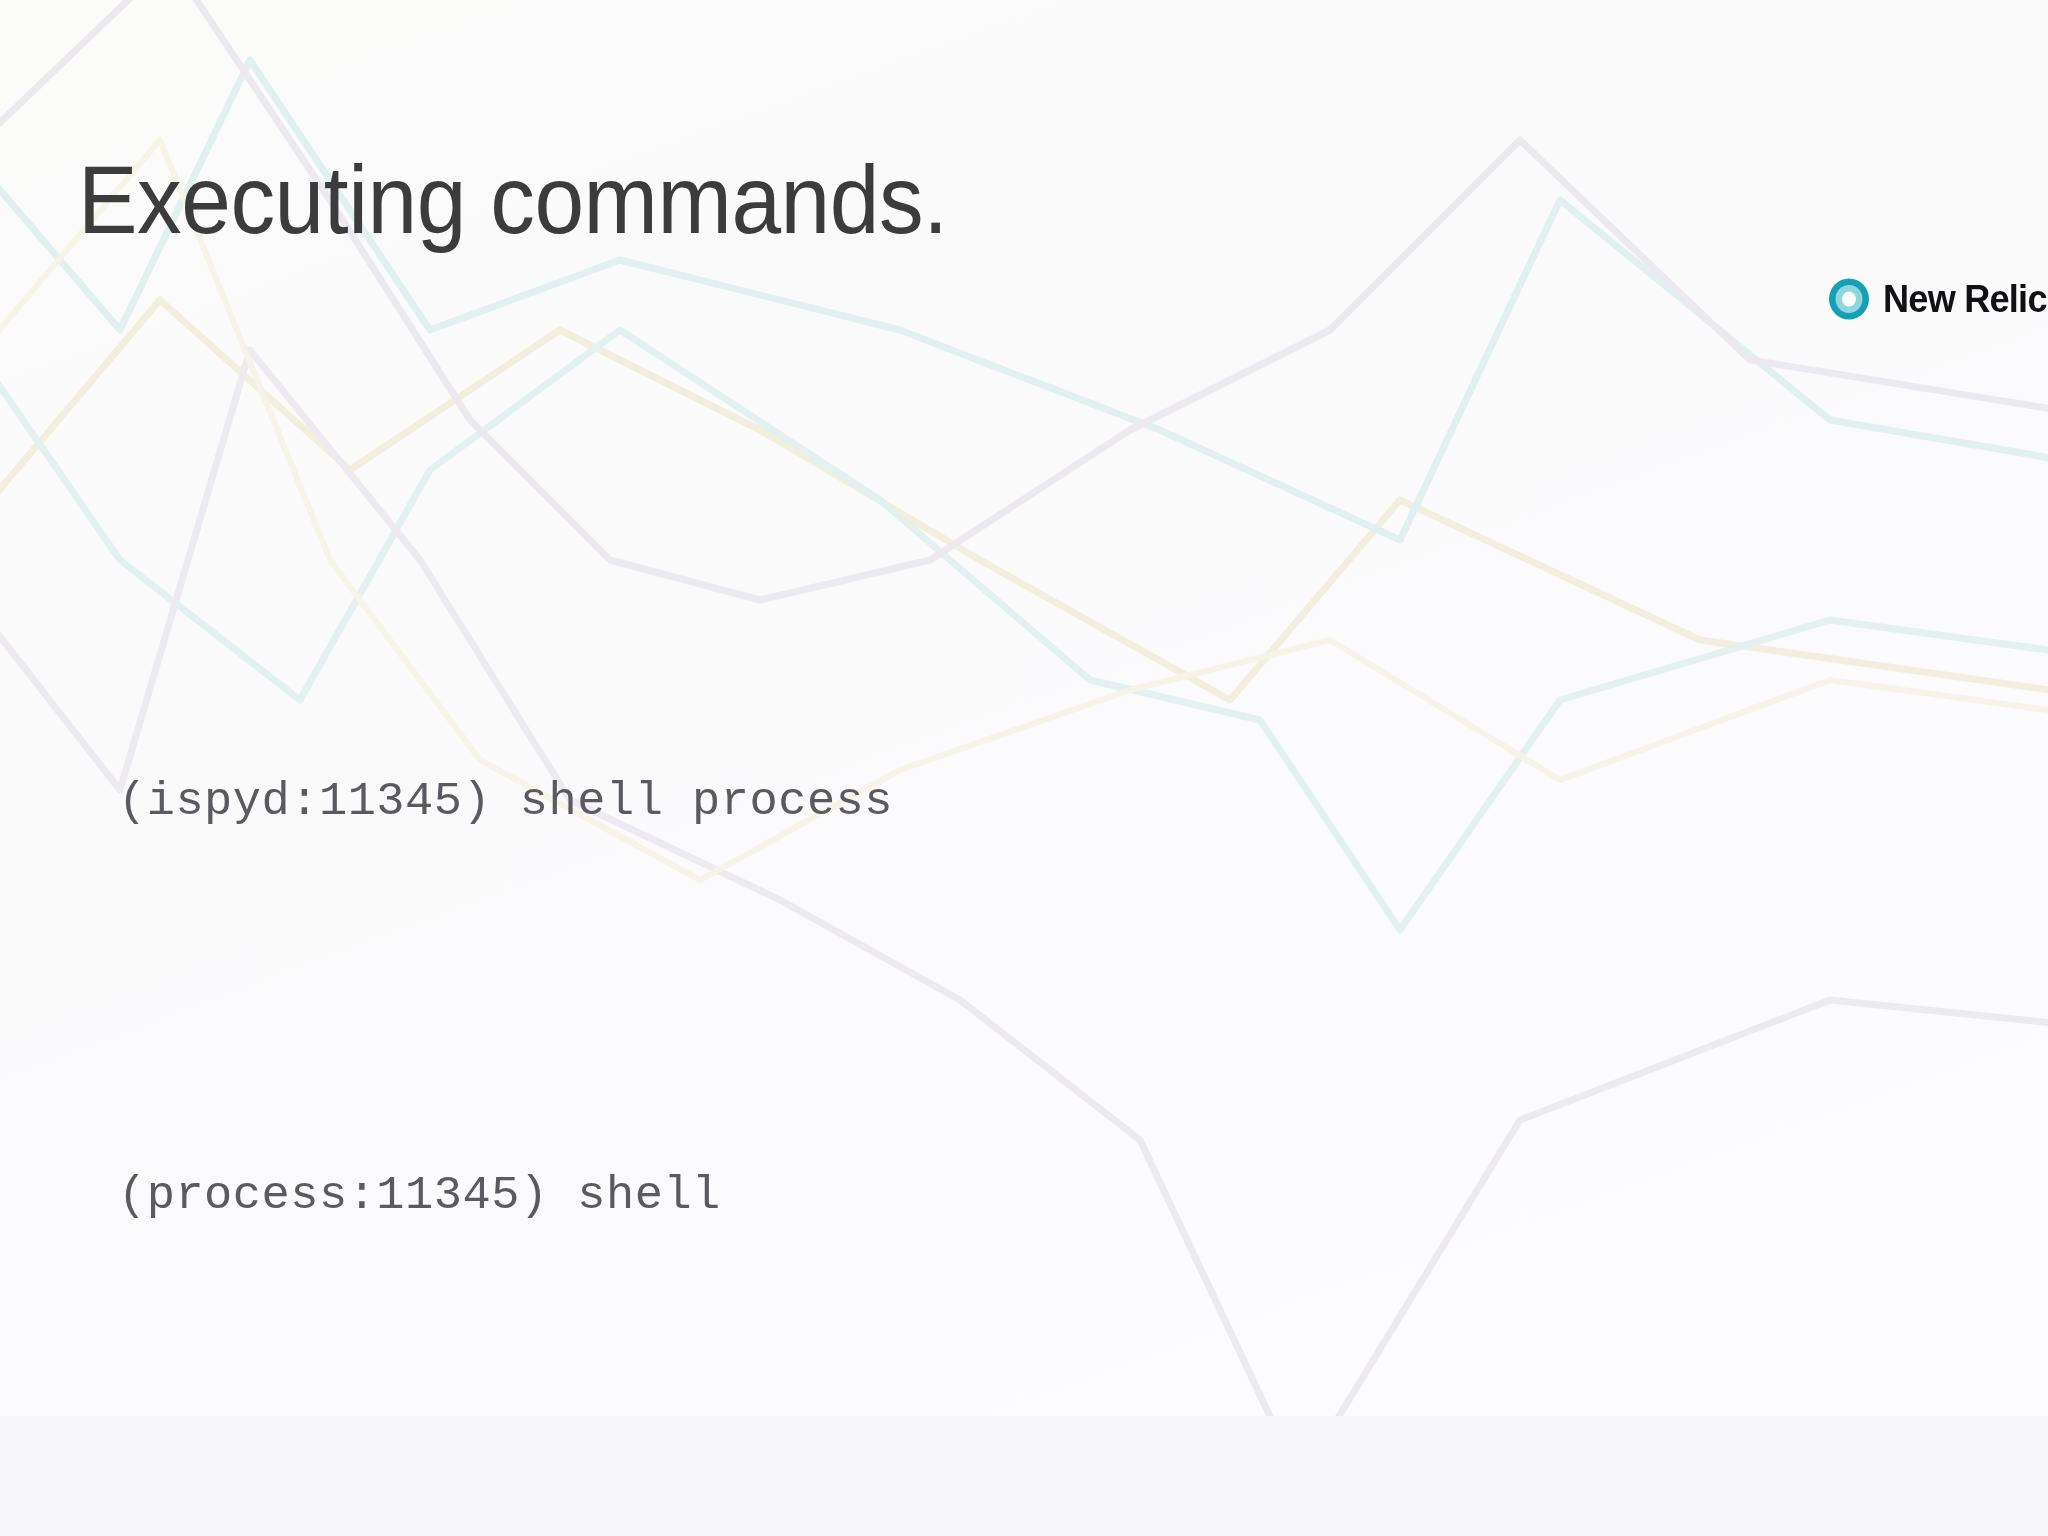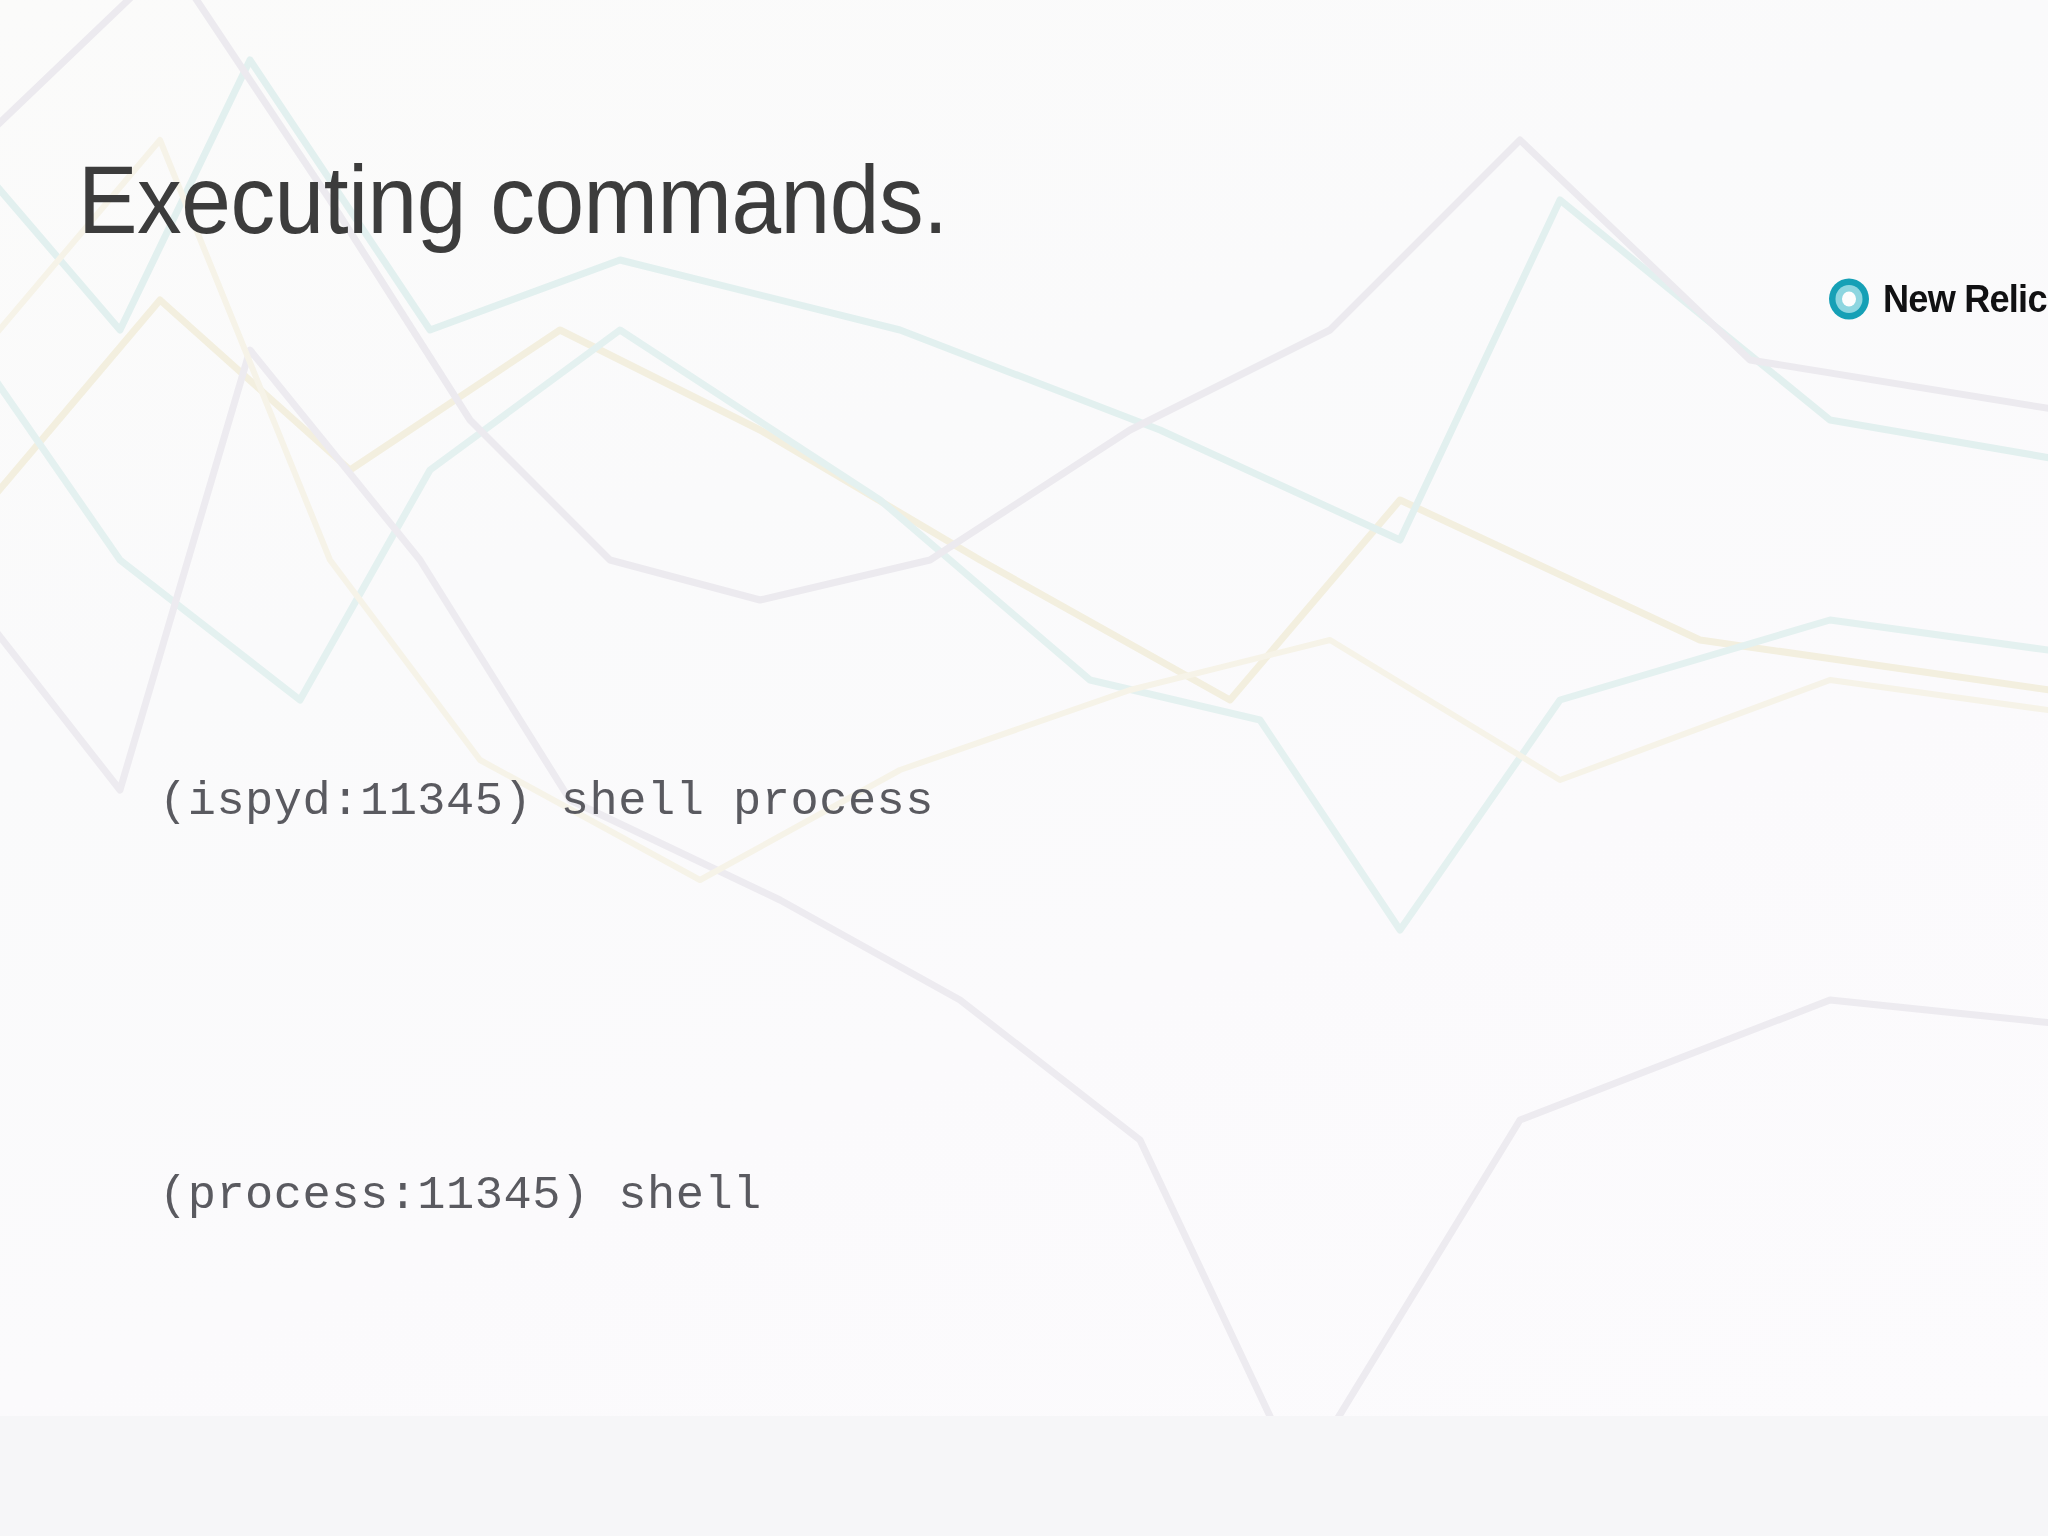--- a/index.html
+++ b/index.html
@@ -92,21 +92,20 @@
     font-family: "Liberation Mono", "DejaVu Sans Mono", monospace;
     font-size: 47px;
     line-height: 68px;
     color: #5a5a60;
     white-space: pre;
     letter-spacing: 0.5px;
   }
   #terminal .term-line {
     white-space: pre;
     min-height: 68px;
-    margin-left: 41px;
   }
   #terminal .term-line.blank {
     height: 54px;
     min-height: 0;
   }
 </style>
 </head>
 <body>
 
 <div id="slide">

